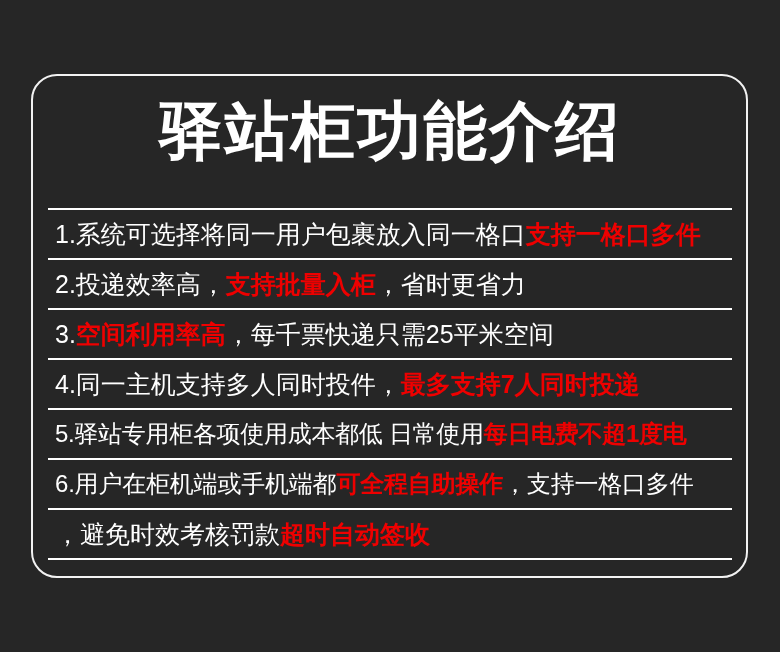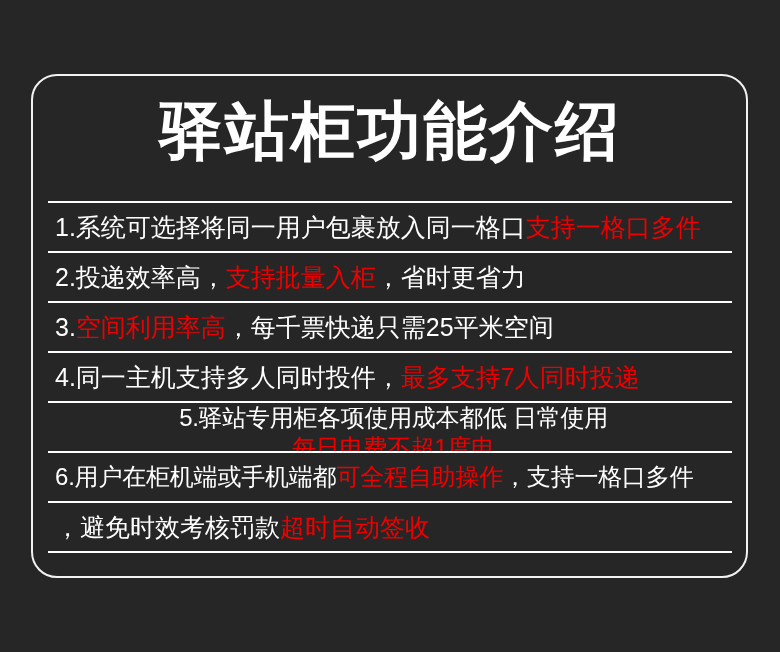--- a/index.html
+++ b/index.html
@@ -40,21 +40,21 @@
     font-size: 64px;
     line-height: 78px;
     font-weight: bold;
     letter-spacing: 2px;
     white-space: nowrap;
   }
   
   .list {
     position: absolute;
     left: 48px;
-    top: 201px;
+    top: 208px;
     width: 684px;
   }
   .sep {
     height: 2px;
     background: #ffffff;
     width: 684px;
   }
   .row {
     height: 48px;
     display: flex;
@@ -65,26 +65,25 @@
     white-space: nowrap;
     padding-left: 7px;
     box-sizing: border-box;
     overflow: hidden;
   }
   .row .seg {
     display: inline;
   }
   .row .seg.hl {
     color: #ee0000;
-    font-weight: normal;
+    font-weight: bold;
   }
   .row.tight {
     font-size: 24px;
     letter-spacing: -0.3px;
-    flex-direction: column;
   }
   .row.tight2 {
     font-size: 24px;
     letter-spacing: -0.2px;
   }
 </style>
 </head>
 <body>
 
 <div class="poster">

